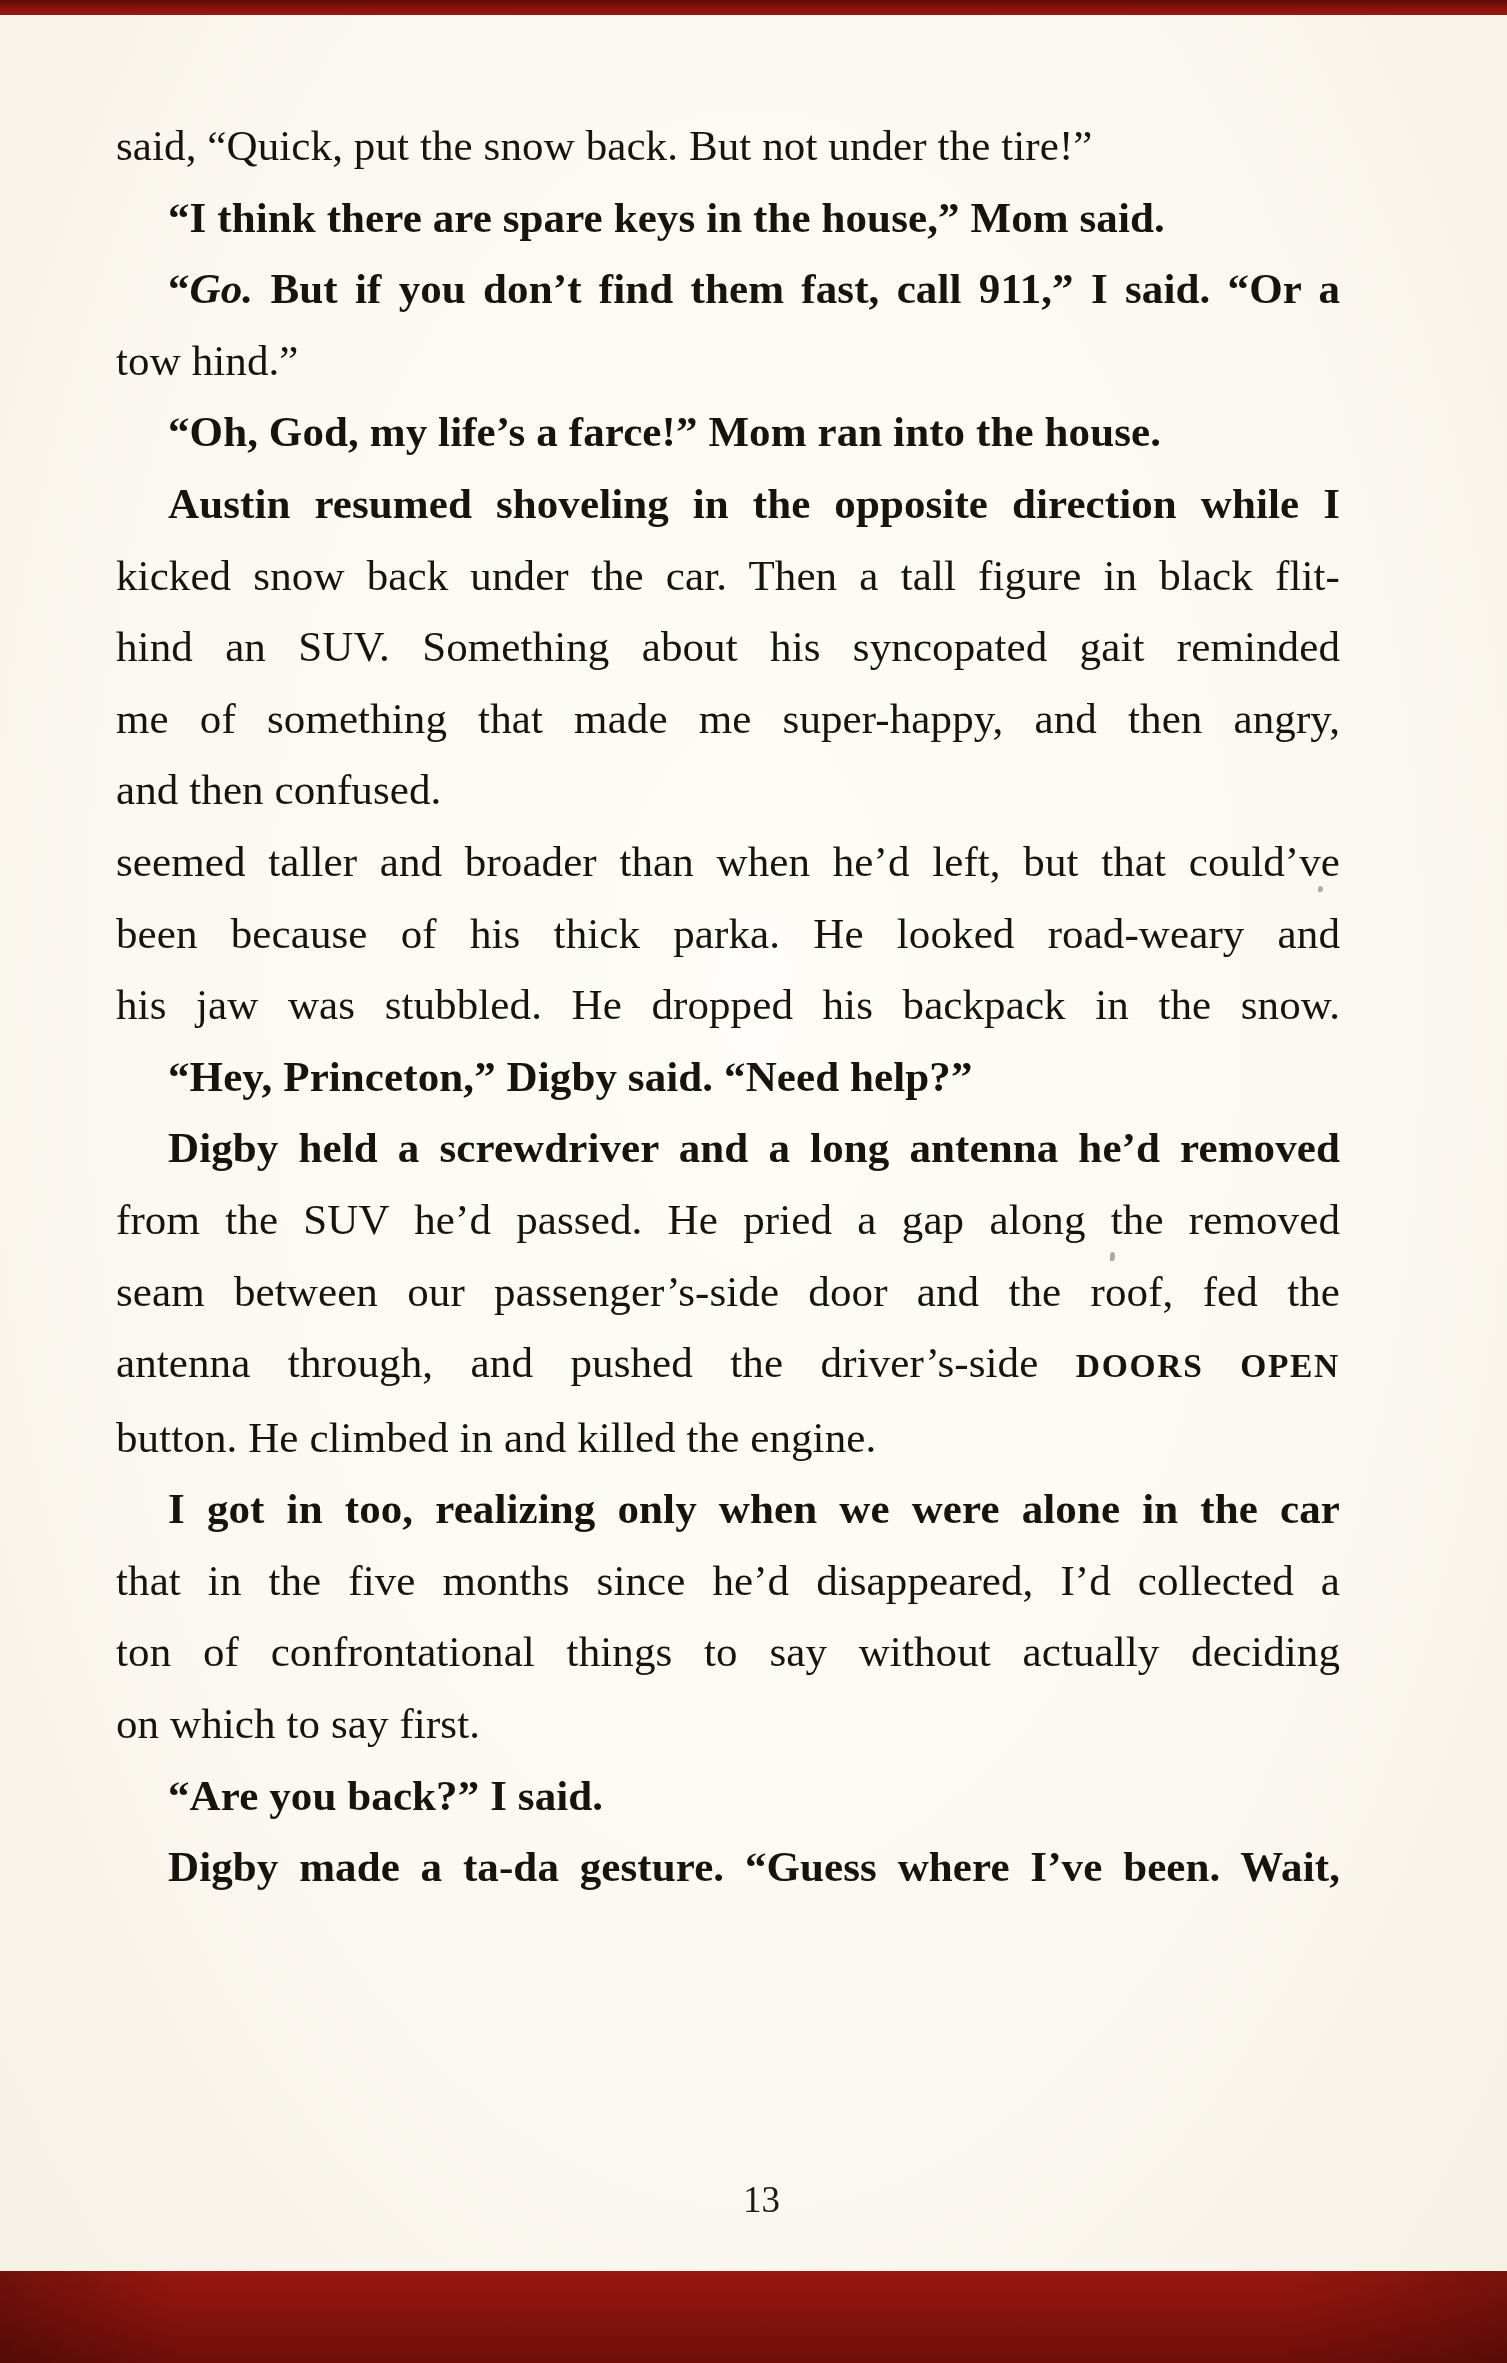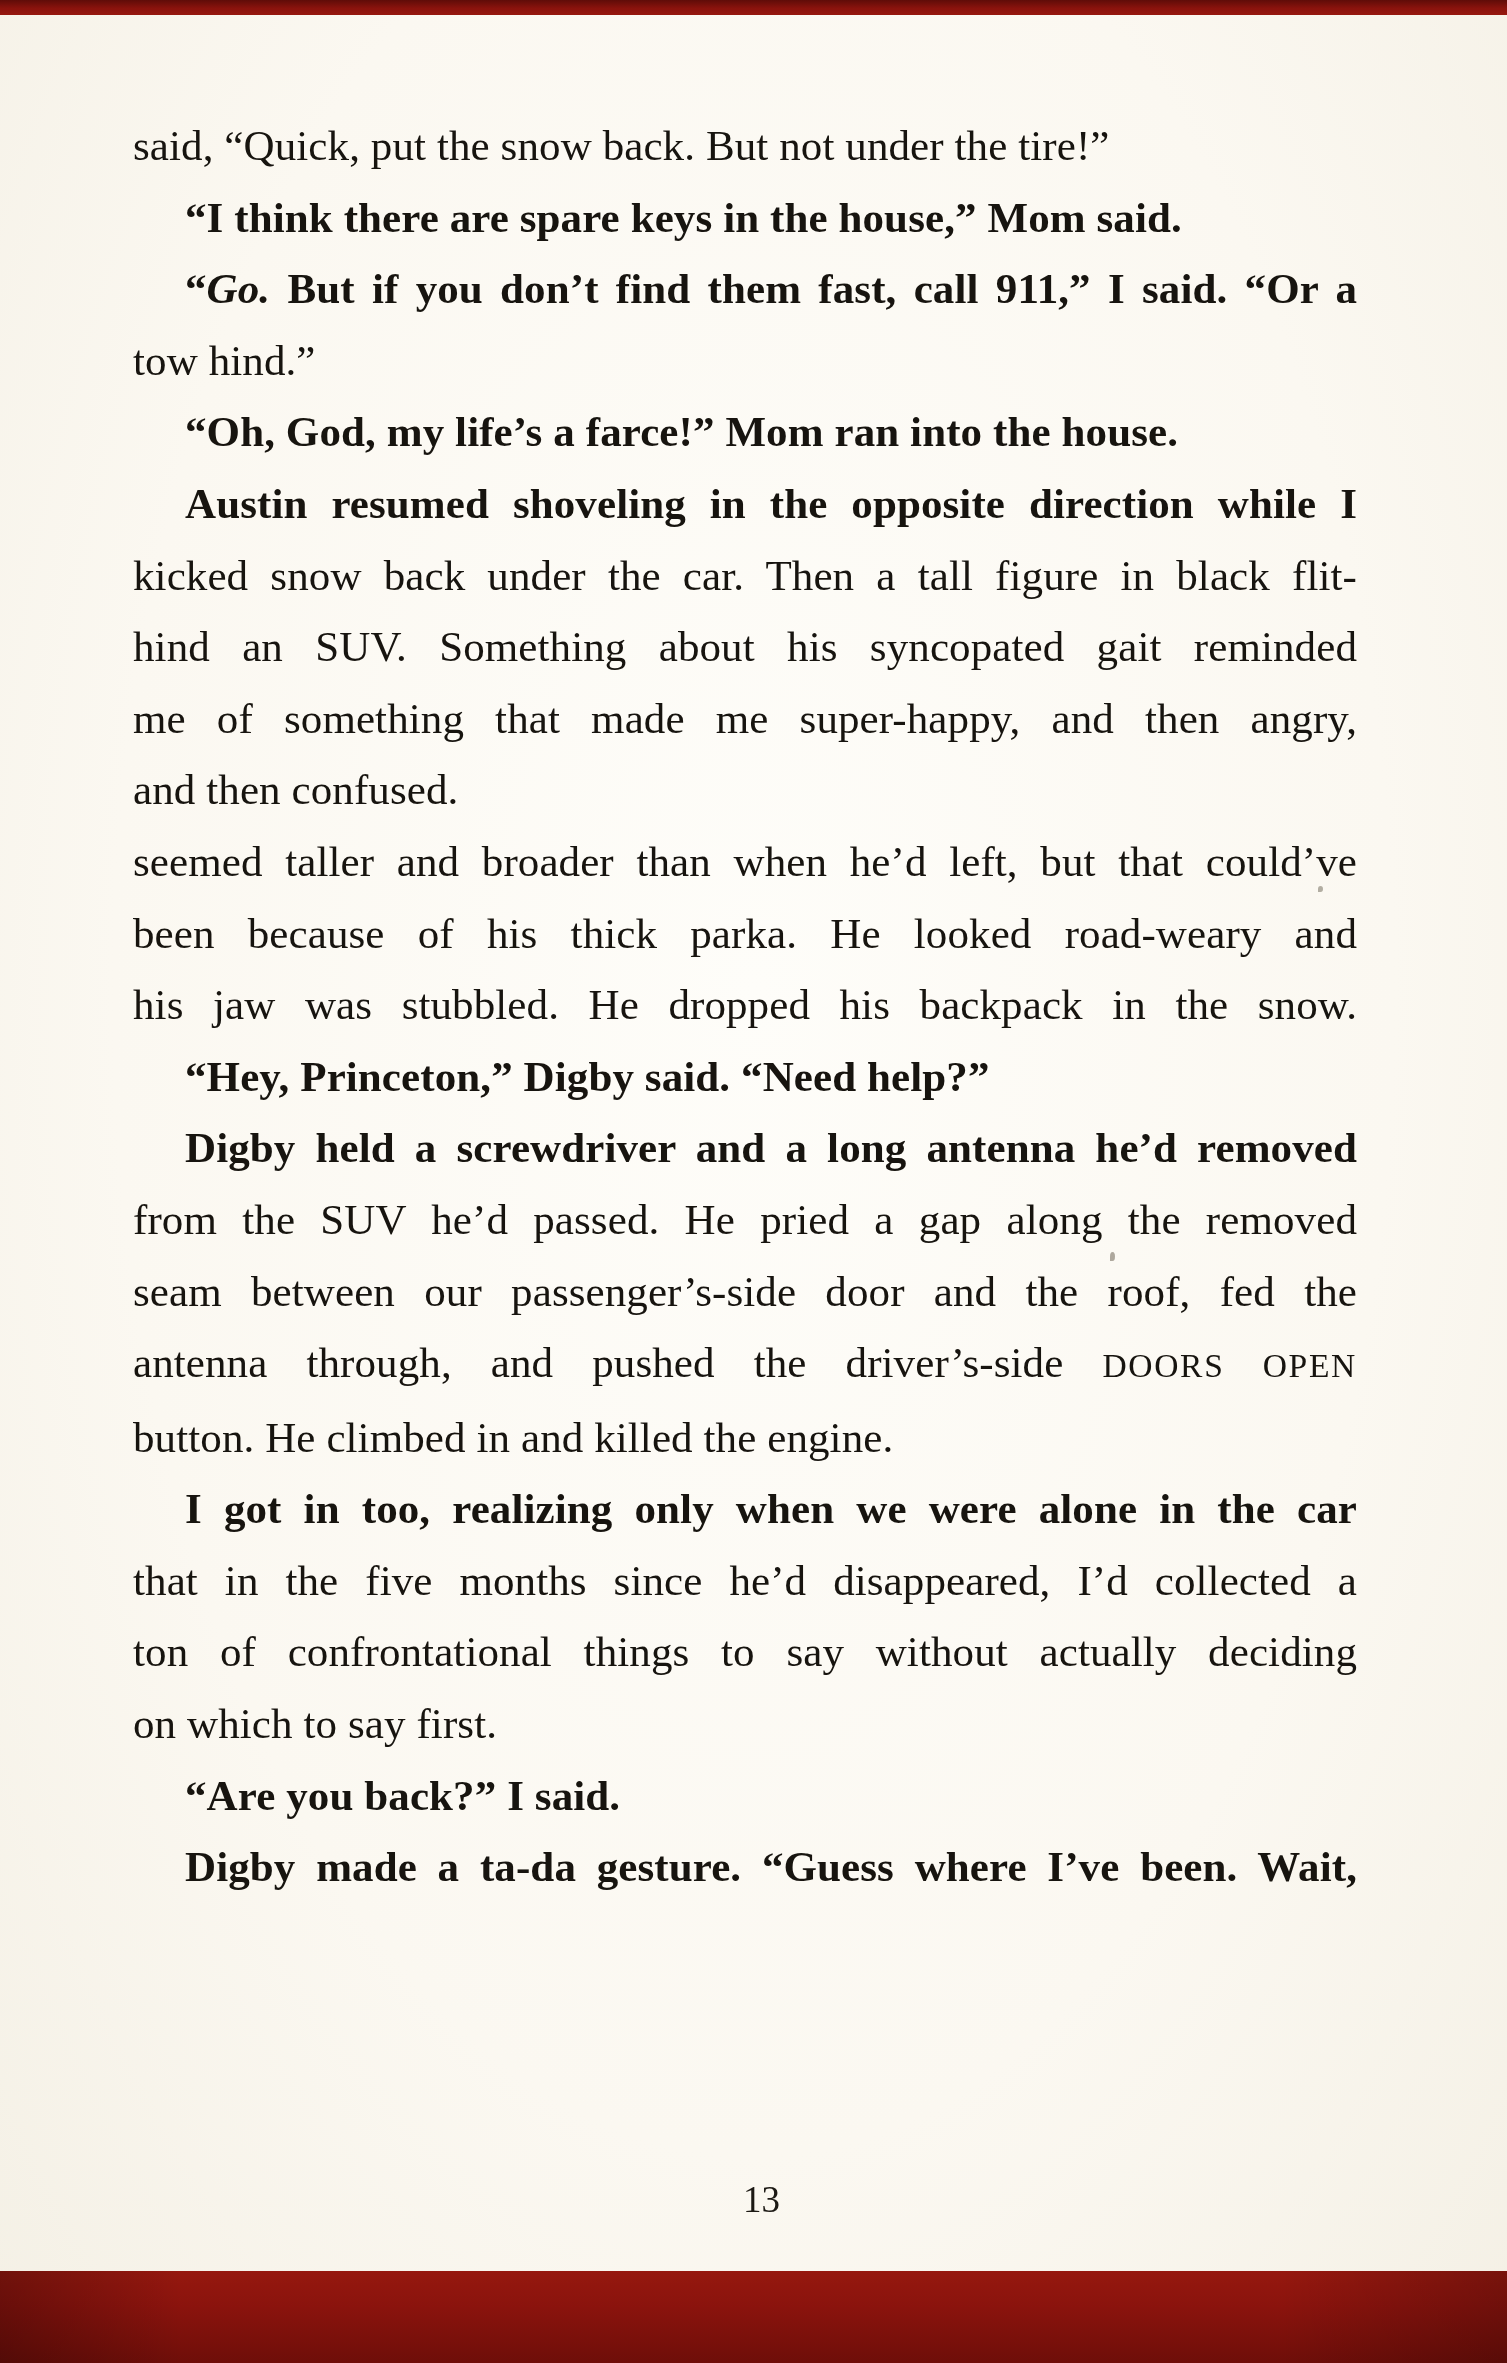--- a/index.html
+++ b/index.html
@@ -33,21 +33,21 @@
       linear-gradient(to bottom, #96180f 0%, #8a130d 40%, #6e0e09 100%);
   }
   .edge.bottom::after {
     content: "";
     position: absolute;
     inset: 0;
     background: linear-gradient(to right, rgba(0,0,0,0.25), rgba(0,0,0,0) 12%, rgba(0,0,0,0) 85%, rgba(0,0,0,0.2));
   }
   .text-block {
     position: absolute;
-    left: 133px;
+    left: 116px;
     top: 110px;
     width: 1224px;
     color: #17140f;
     font-size: 43px;
     line-height: 71.6px;
     letter-spacing: 0.1px;
   }
   .line {
     text-align: left;
     white-space: normal;
@@ -59,20 +59,21 @@
   .line.indent {
     padding-left: 52px;
     font-weight: bold;
   }
   .line .italic {
     font-style: italic;
   }
   .line .smallcaps {
     font-size: 0.78em;
     letter-spacing: 0.05em;
+    font-weight: bold;
   }
   .page-number {
     position: absolute;
     left: 0;
     right: 0;
     top: 2178px;
     text-align: center;
     font-size: 37px;
     color: #1c1914;
     padding-left: 16px;

